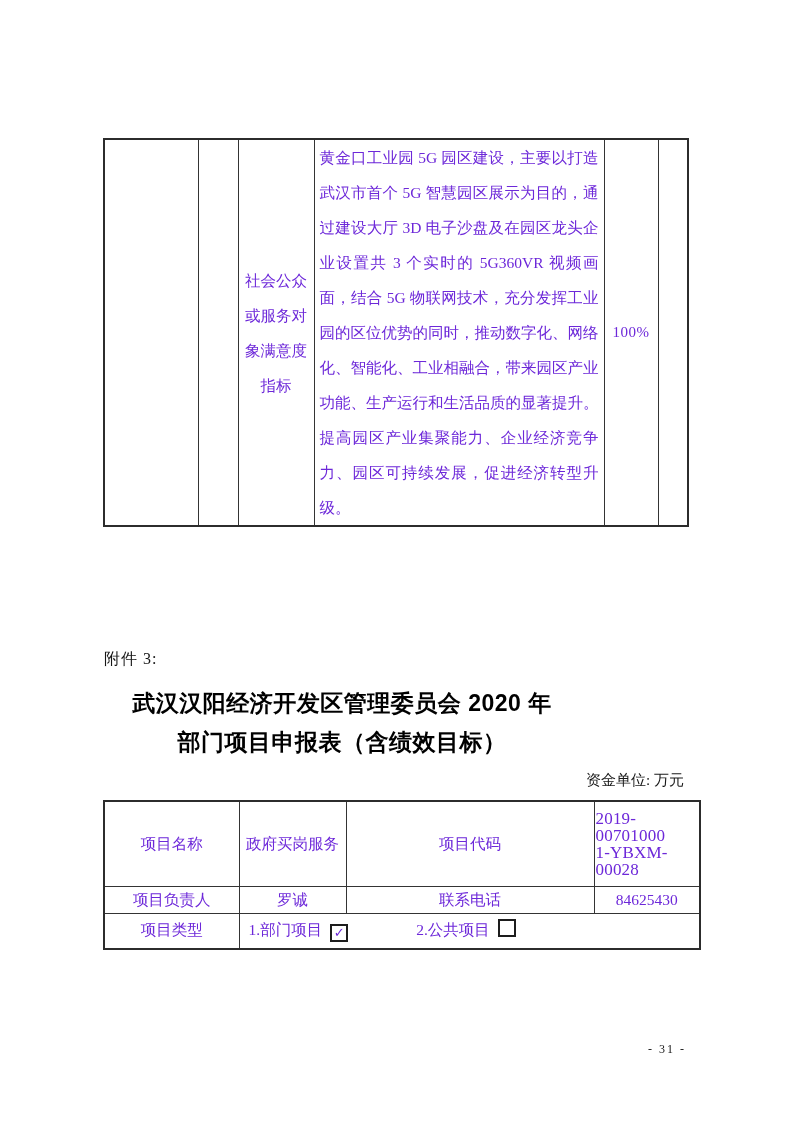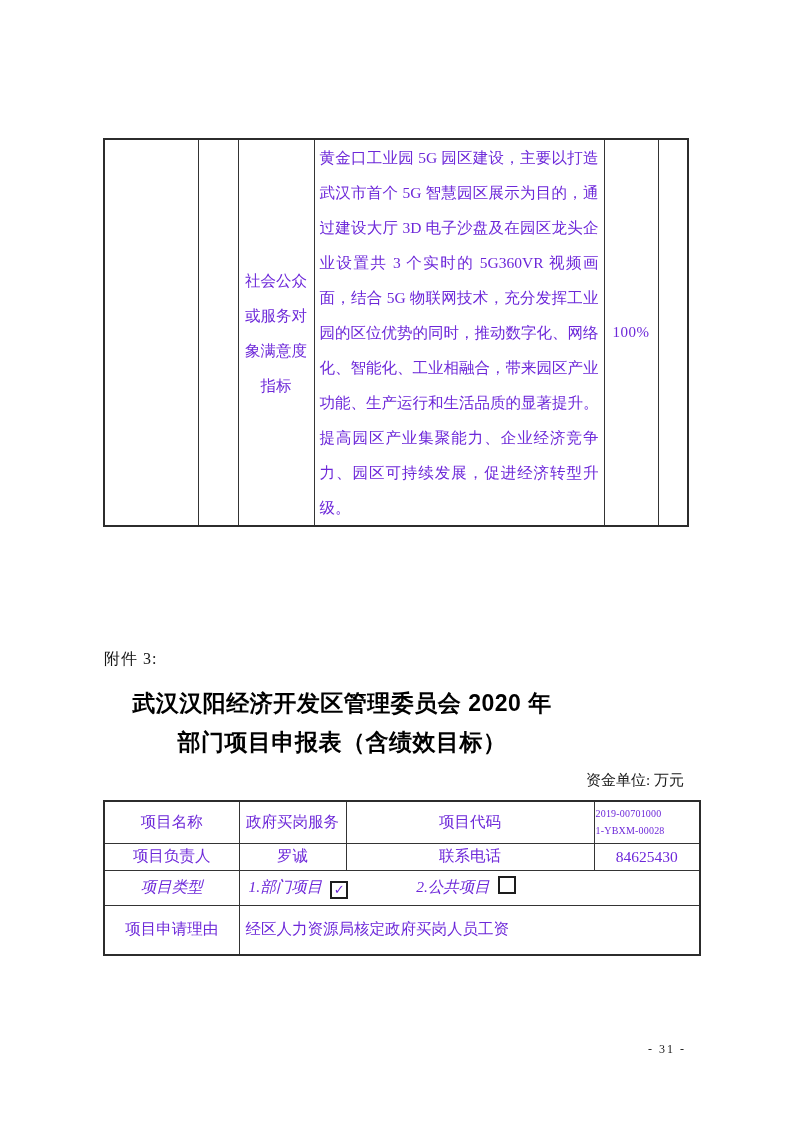--- a/index.html
+++ b/index.html
@@ -29,23 +29,23 @@
     font-size:23px;line-height:39px;color:#000000;letter-spacing:.5px;
   }
   .unit-note{position:absolute;left:450px;top:771px;width:234px;text-align:right;font-size:15px;}
 
   
   .app-table-wrap{position:absolute;left:103px;top:800px;}
   .app-table{width:596px;border:2px solid #2c2c2c;}
   .app-table tr.r1{height:42px;}
   .app-table tr.r2{height:27px;}
   .app-table tr.r3{height:27px;margin-top:12px;}
-  .app-table tr.r4{height:35px;font-style:italic;}
+  .app-table tr.r4{height:35px;}
   .app-table tr.r5{height:50px;}
-  .code-cell{font-size:10px;line-height:17px;text-align:left;padding:1px 1px;letter-spacing:.2px;}
+  .code-cell{font-size:17px;line-height:17px;text-align:left;padding:8px 1px;letter-spacing:.2px;}
   .type-cell{text-align:left;padding-left:9px;}
   .reason-cell{text-align:left;padding-left:6px;}
   .opt2{margin-left:68px;}
   .cb{
     display:inline-block;width:14px;height:14px;border:2px solid #1d1d1d;
     line-height:13px;font-size:13px;text-align:center;vertical-align:-2px;margin-left:8px;
     font-family:"DejaVu Sans",sans-serif;font-weight:bold;
   }
 
   .page-number{position:absolute;left:604px;top:1042px;width:126px;text-align:center;
@@ -111,23 +111,19 @@
         <td>罗诚</td>
         <td>联系电话</td>
         <td>84625430</td>
       </tr>
       <tr class="r4">
         <td>项目类型</td>
         <td class="type-cell" colspan="3">
           <span>1.部门项目</span><span class="cb"><span>✓</span></span><span class="opt2">2.公共项目</span><span class="cb"></span>
         </td>
       </tr>
-      <tr class="r5">
-        <td>项目申请理由</td>
-        <td class="reason-cell" colspan="3">经区人力资源局核定政府买岗人员工资</td>
-      </tr>
     </tbody>
       </table>
   </div>
 
   <div class="page-number">- 31 -</div>
 
 </div>
 
 </body></html>

